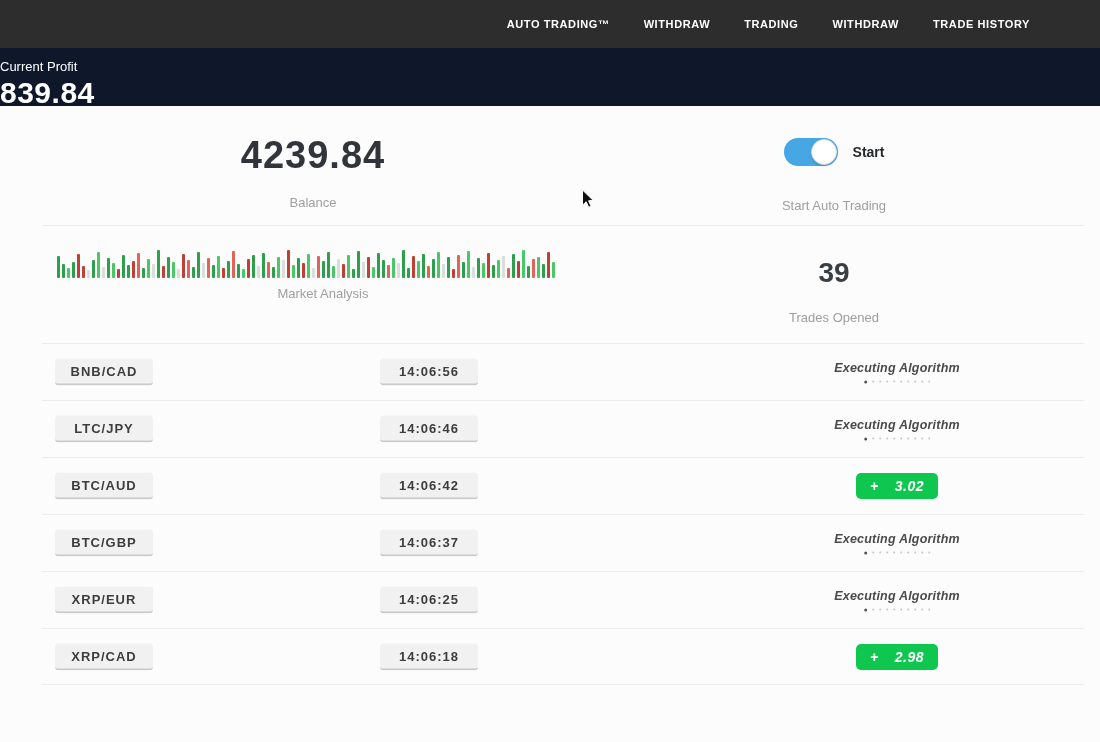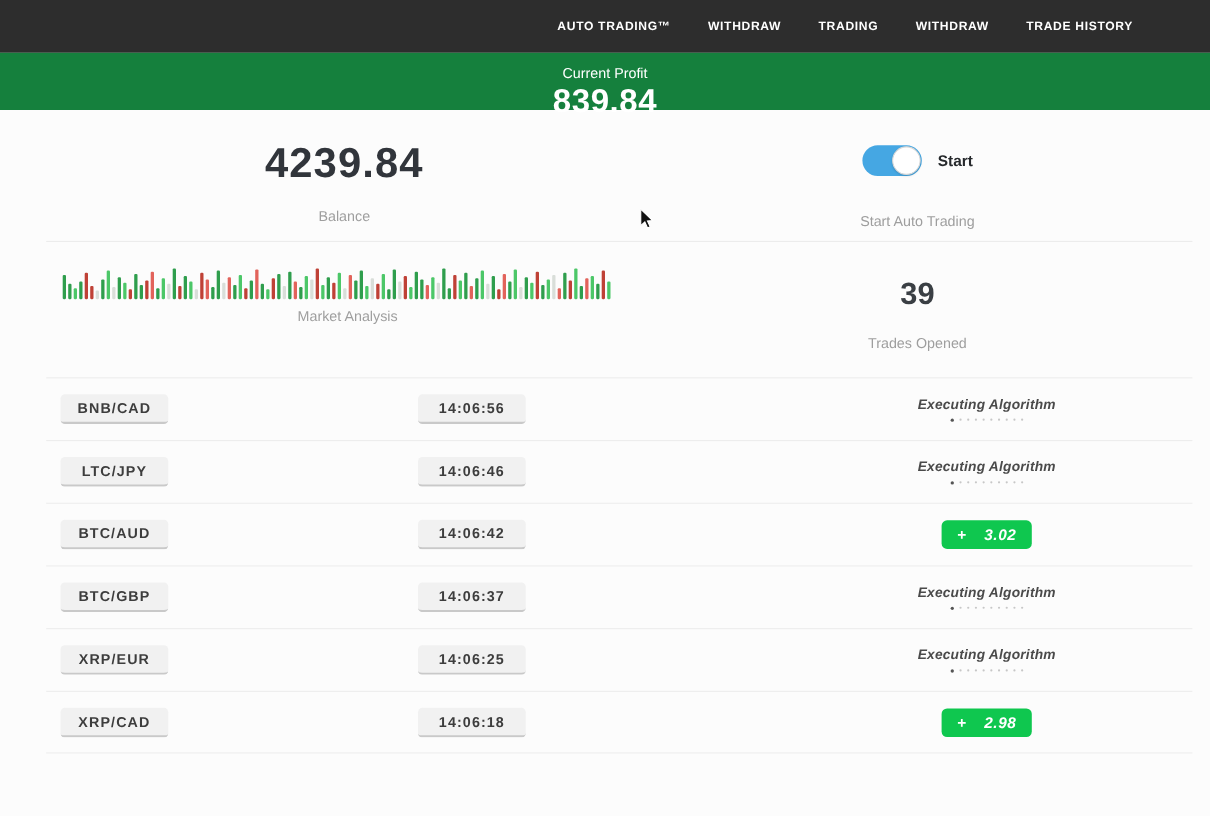--- a/index.html
+++ b/index.html
@@ -5,41 +5,41 @@
   * { margin:0; padding:0; box-sizing:border-box; }
   html,body { width:1100px; height:742px; overflow:hidden; background:#fff; }
   body { font-family:"Liberation Sans", sans-serif; }
   .screen { position:relative; width:1100px; height:742px; background:#fcfcfc; overflow:hidden; }
 
   
   .topbar { height:48px; background:#2d2d2d; display:flex; justify-content:flex-end; align-items:center; padding-right:70px; gap:34px; }
   .nav-item { color:#ffffff; font-size:11px; font-weight:bold; letter-spacing:.6px; white-space:nowrap; cursor:pointer; }
 
   
-  .profit-banner { height:52px; background:#15803d; text-align:center; color:#fff; }
+  .profit-banner { height:58px; background:#0f172a; text-align:left; color:#fff; }
   .profit-label { font-size:13px; padding-top:11px; }
   .profit-value { font-size:30px; font-weight:bold; letter-spacing:.5px; margin-top:2px; }
 
   
   .summary { position:relative; height:225px; }
   .muted-label { font-size:13px; color:#9e9e9e; }
   .balance-block { position:absolute; left:63px; top:28px; width:500px; text-align:center; }
   .balance-value { font-size:38px; font-weight:bold; color:#31353b; letter-spacing:1px; }
   .balance-block .muted-label { margin-top:18px; }
   .toggle-block { position:absolute; left:684px; top:32px; width:300px; text-align:center; }
   .toggle-row { display:inline-flex; align-items:center; gap:15px; }
   .toggle { position:relative; width:54px; height:28px; border-radius:14px; background:#45a7e3; cursor:pointer; }
   .knob { position:absolute; right:1px; top:1px; width:26px; height:26px; border-radius:50%; background:#fff; border:1px solid #d8d8d8; box-shadow:0 1px 2px rgba(0,0,0,.15); }
   .toggle-label { font-size:14px; font-weight:bold; color:#26292c; }
   .toggle-block .muted-label { margin-top:28px; }
   .summary-divider { position:absolute; top:119px; left:42px; right:16px; border-top:1px solid #ececec; }
 
   .bars { position:absolute; left:57px; top:138px; height:34px; display:flex; align-items:flex-end; gap:2px; }
   .bar { width:3px; border-radius:1px; }
-  .market-label { position:absolute; left:66px; top:180px; width:500px; text-align:center; }
+  .market-label { position:absolute; left:73px; top:180px; width:500px; text-align:center; }
   .trades-block { position:absolute; left:684px; top:151px; width:300px; text-align:center; }
   .trades-value { font-size:28px; font-weight:bold; color:#3a3f44; }
   .trades-block .muted-label { margin-top:21px; }
 
   
   .rows { position:absolute; top:343px; left:0; right:0; }
   .row { position:relative; height:57px; }
   .row::before { content:""; position:absolute; top:0; left:42px; right:16px; border-top:1px solid #ededed; }
   .row:last-child::after { content:""; position:absolute; bottom:0; left:42px; right:16px; border-bottom:1px solid #ededed; }
   .chip { position:absolute; top:50%; transform:translateY(-50%); background:#f1f1f1; border-radius:4px; border-bottom:2px solid #c9c9c9; font-weight:bold; font-size:13px; color:#3d3d3d; letter-spacing:1px; padding:5px 0; text-align:center; width:98px; }

